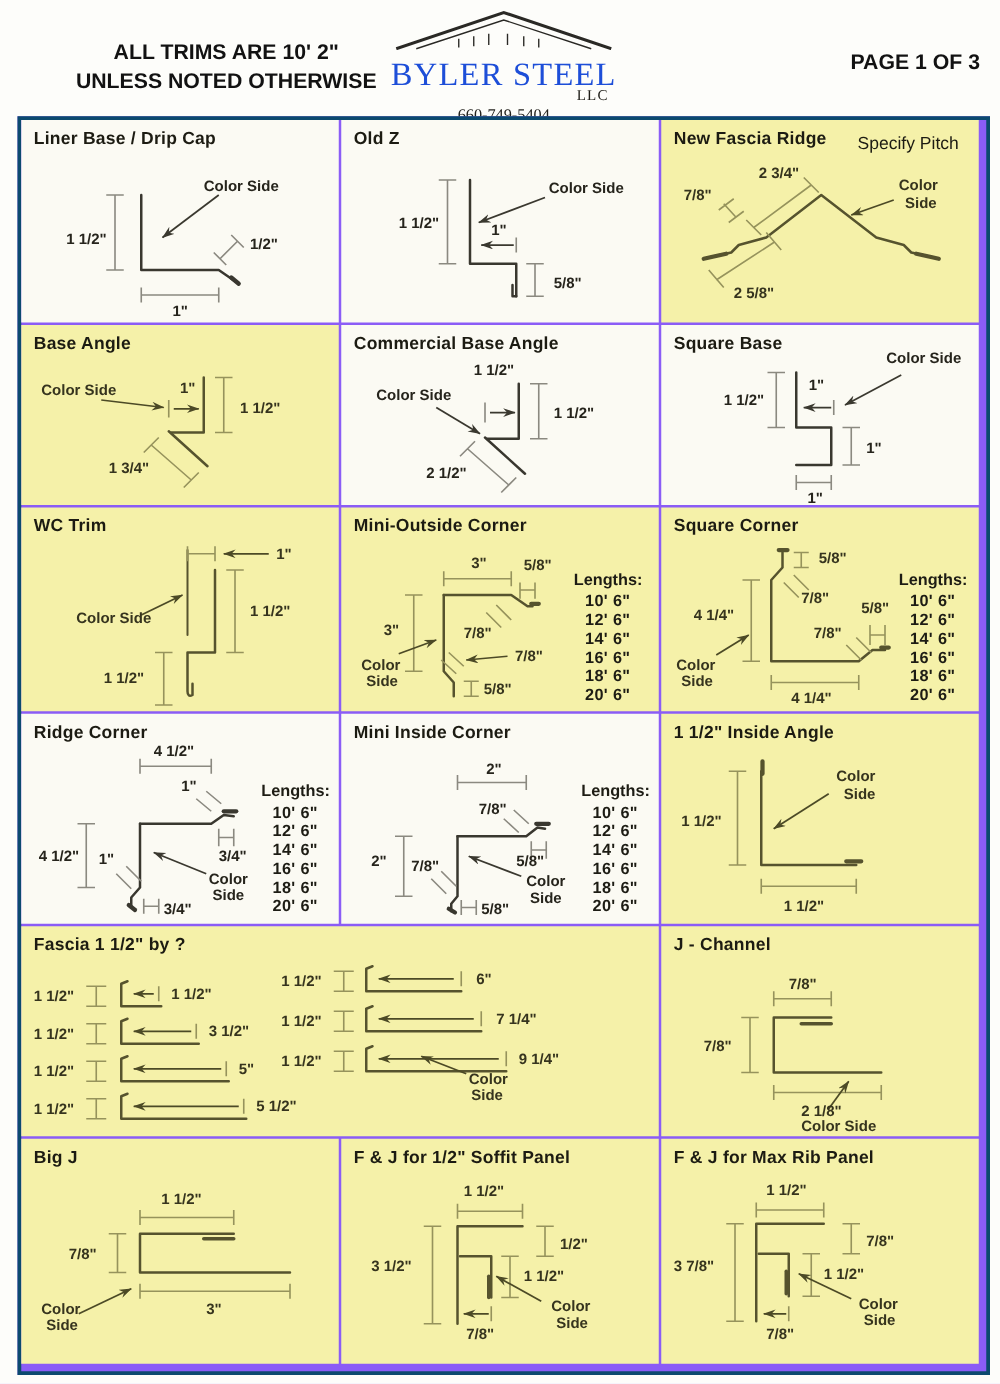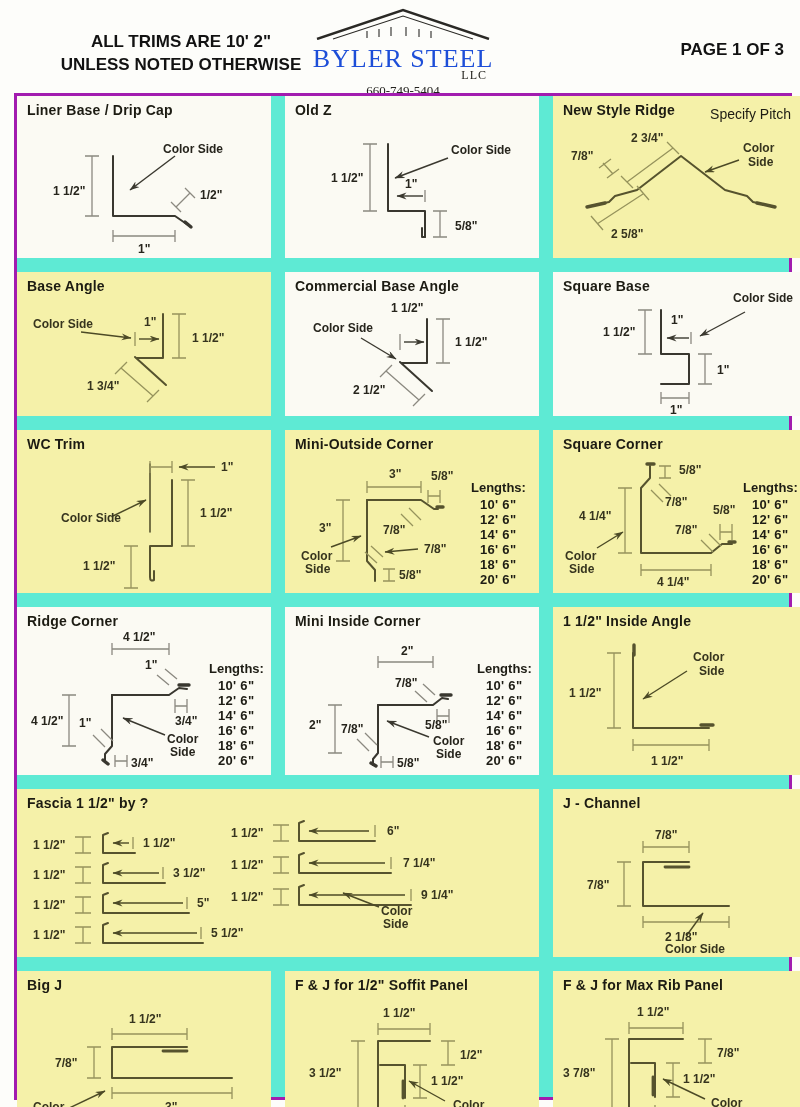--- a/index.html
+++ b/index.html
@@ -12,21 +12,21 @@
             font-weight:bold;font-size:17px;line-height:23px;color:#121212}
   .logo{position:absolute;left:305px;top:6px;width:196px;text-align:center}
   .brand{font-family:"Liberation Serif",serif;font-size:26px;letter-spacing:1px;color:#1d4ed8}
   .brand-llc{display:block;text-align:right;margin:-6px 14px 0 0;
              font-family:Liberation Serif, serif;font-size:12px;letter-spacing:1px}
   .phone{font-family:"Liberation Serif",serif;font-size:13px;margin-top:0px;color:#23221e}
   .pageno{position:absolute;right:16px;top:40px;font-weight:bold;font-size:17px;color:#121212}
 
   
   .grid{position:absolute;left:14px;top:93px;width:772px;height:1001px;
-        border:3px solid #a21caf;background:#5eead4;display:grid;gap:14px;
+        border:3px solid #0c4a6e;background:#8b5cf6;display:grid;gap:2px;
         grid-template-columns:254px 254px 254px;
         grid-template-rows:162px 144px 163px 168px 168px 180px}
   .cell{position:relative;overflow:hidden}
   .cy{background:#f5f1a9}
   .cw{background:#fbfaf3}
   .ttl{position:absolute;top:6px;left:10px;margin:0;font-size:14px;font-weight:bold;
        color:#1c1b12;letter-spacing:.2px;z-index:2}
   .subttl{position:absolute;top:6px;right:12px;margin:4px;font-size:14px;font-weight:normal;color:#1c1b12;z-index:2}
   svg.d{position:absolute;left:0;top:0;width:100%;height:100%}
 
@@ -130,21 +130,21 @@
           <line x1="138" y1="100" x2="112" y2="100" marker-end="url(#ah-d)"></line>
         </g>
         <text class="t" x="46" y="86">1 1/2"</text>
         <text class="t" x="166" y="58">Color Side</text>
         <text class="t" x="120" y="92">1"</text>
         <text class="t" x="170" y="134">5/8"</text>
       </svg>
     </section>
 
     <section class="cell cy">
-      <h3 class="ttl">New Style Ridge</h3>
+      <h3 class="ttl">New Fascia Ridge</h3>
       <h3 class="subttl">Specify Pitch</h3>
       <svg class="d" viewBox="0 0 254 162">
         <g class="prof">
           <path d="M38,110 L56,106 L62,100 L84,94 L128,60 L172,94 L194,100 L200,106 L218,110"></path>
           <path class="th" d="M34,111 L52,107 M204,107 L222,111"></path>
         </g>
         <g class="dim">
           <path d="M74,86 L120,52 M68,80 L80,92 M114,46 L126,58"></path>
           <path d="M50,67 L60,78 M46,72 L58,63 M54,82 L66,73"></path>
           <path d="M44,128 L90,98 M38,120 L50,134 M84,90 L96,104"></path>

